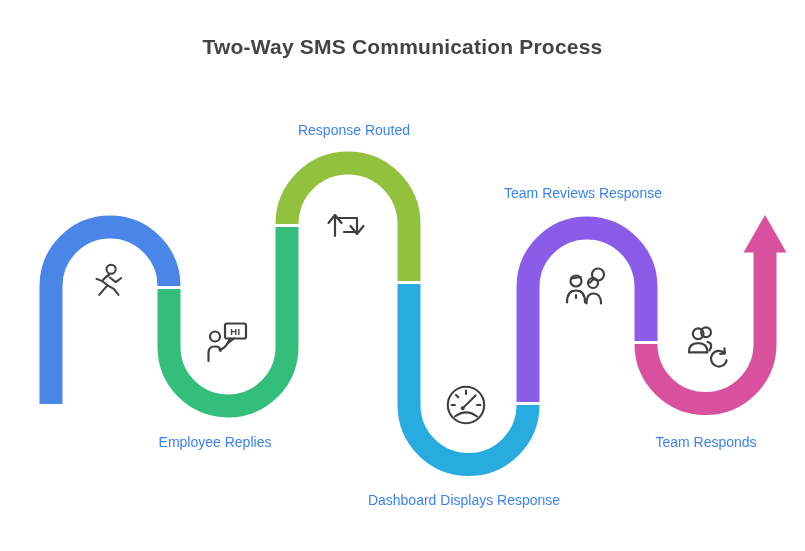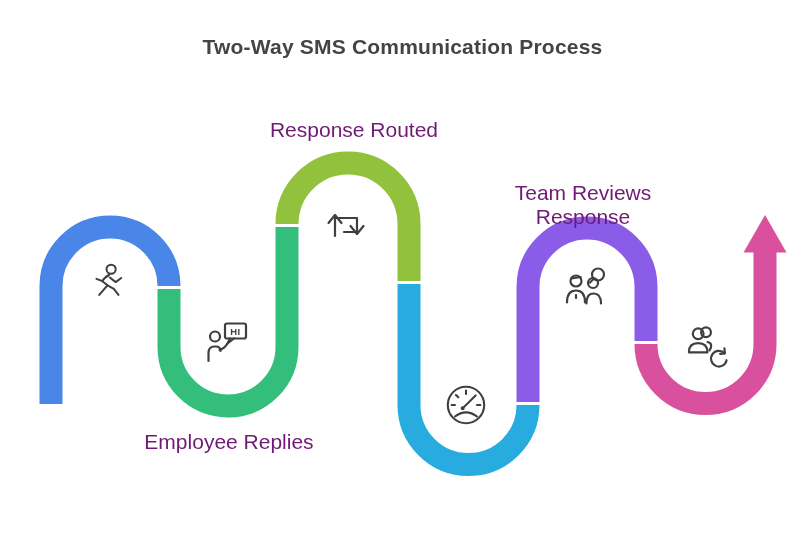--- a/index.html
+++ b/index.html
@@ -5,21 +5,21 @@
   html,body{margin:0;padding:0;background:#ffffff;}
   #canvas{
     position:relative;width:805px;height:551px;background:#ffffff;overflow:hidden;
     font-family:"Liberation Sans", sans-serif;
   }
   #title{
     position:absolute;left:0;top:16px;width:805px;text-align:center;
     font-size:21px;font-weight:bold;color:#444444;letter-spacing:.2px;margin-top:19px;
   }
   .step-label{
-    position:absolute;text-align:center;font-size:21px;line-height:24px;color:#701a75;
+    position:absolute;text-align:center;font-size:14px;line-height:24px;color:#3b82f6;
   }
   #flow-svg{position:absolute;left:0;top:0;}
   .flow-seg{fill:none;stroke-width:23;stroke-linecap:butt;}
   .icon{position:absolute;}
   .icon path,.icon circle,.icon rect,.icon polyline{
     fill:none;stroke:currentColor;stroke-width:2.2;stroke-linecap:round;stroke-linejoin:round;
   }
   .bubble-text{
     fill:currentColor;stroke:none !important;font-family:"Liberation Sans",sans-serif;
     font-size:9.5px;font-weight:bold;letter-spacing:.5px;
@@ -37,21 +37,23 @@
     <path class="flow-seg" d="M 169 289 L 169 347 A 59 59 0 0 0 287 347 L 287 227" stroke="#33BE7B"></path>
     <path class="flow-seg" d="M 287 224 A 61 61 0 0 1 409 224 L 409 281" stroke="#91C13D"></path>
     <path class="flow-seg" d="M 409 284 L 409 405 A 59.5 59.5 0 0 0 528 405" stroke="#28ABDF"></path>
     <path class="flow-seg" d="M 528 402 L 528 287 A 59 59 0 0 1 646 287 L 646 341" stroke="#8A5CE8"></path>
     <path class="flow-seg" d="M 646 344 A 59.5 59.5 0 0 0 765 344 L 765 252" stroke="#D9509E"></path>
     <polygon points="765,215 743.5,252.5 786.5,252.5" fill="#D9509E"></polygon>
   </svg>
 
   <div class="step-label" style="left:254px;top:118px;width:200px;">Response Routed</div>
   <div class="step-label" style="left:498px;top:153px;width:170px;margin-top:28px;">Team Reviews Response</div>
-  <div class="step-label" style="left:129px;top:430px;width:200px;">Employee Replies</div>
+  <div class="step-label" style="left:115px;top:430px;width:200px;">Employee Replies</div>
+  <div class="step-label" style="left:364px;top:488px;width:200px;">Dashboard Displays Response</div>
+  <div class="step-label" style="left:606px;top:430px;width:200px;">Team Responds</div>
 
   <svg class="icon" style="left:85px;top:261px;" width="44" height="44" viewBox="0 0 48 48" color="#3F3F3F">
     <circle cx="28.5" cy="9" r="5"></circle>
     <path d="M26.5 15 C23 17 20.5 19 19 22 L24.5 26.5 L15.5 37"></path>
     <path d="M19 22 L12.5 19.5"></path>
     <path d="M27 18 L33.5 23 L39.5 18.5"></path>
     <path d="M24.5 26.5 L31.5 30.5 L36.5 37"></path>
   </svg>
 
   <svg class="icon" style="left:202px;top:320px;" width="48" height="48" viewBox="0 0 48 48" color="#3F3F3F">

